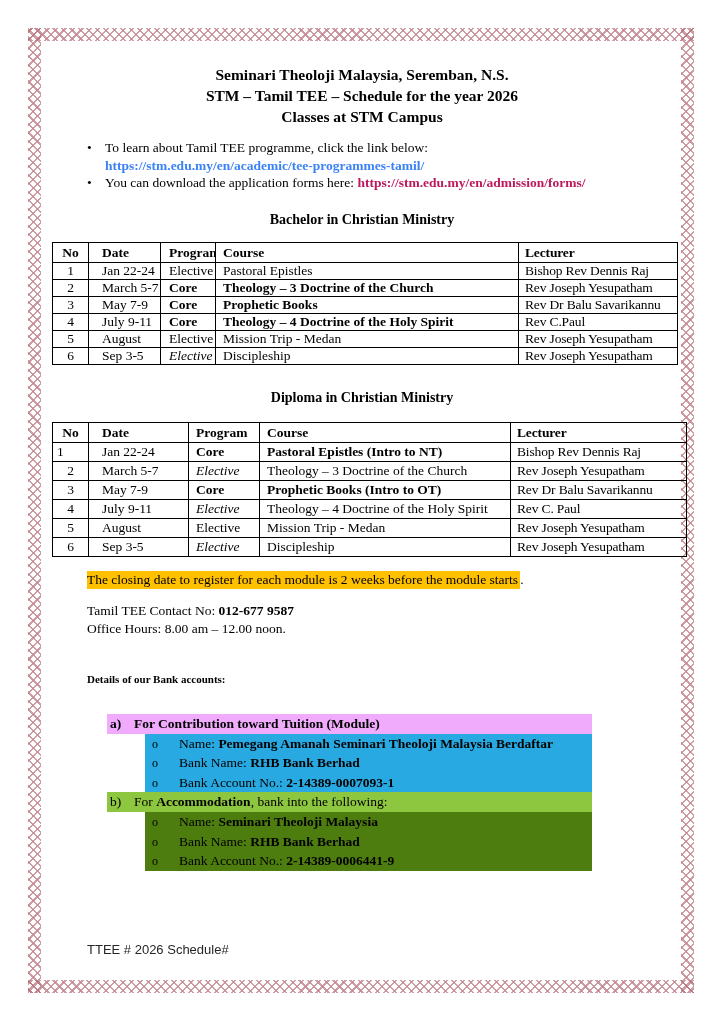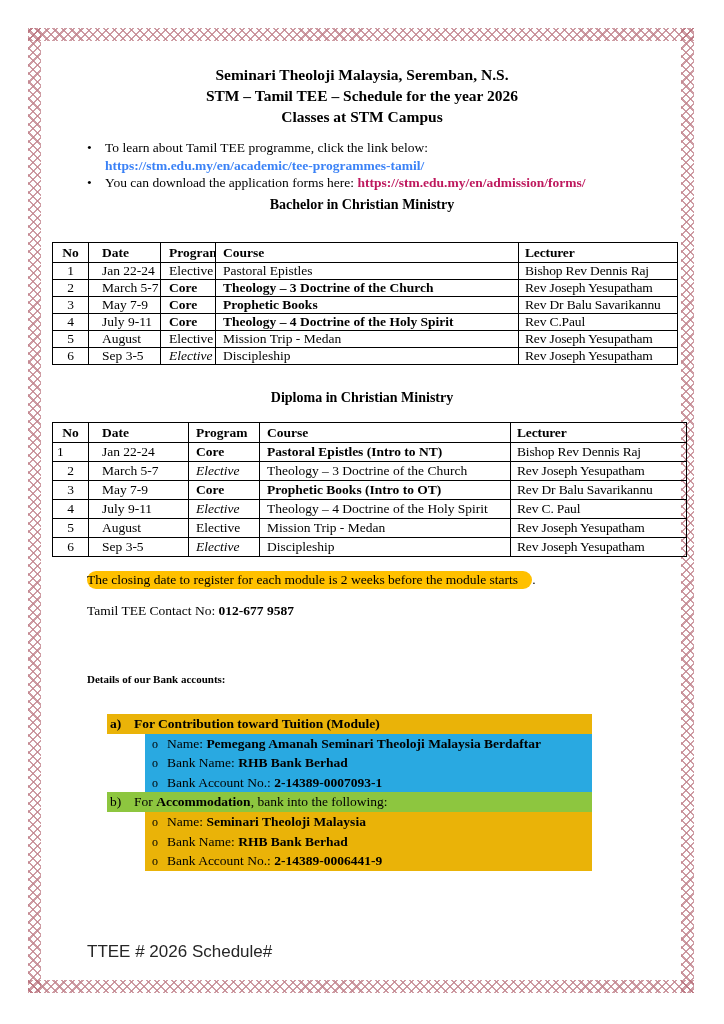--- a/index.html
+++ b/index.html
@@ -22,21 +22,21 @@
     font-weight:bold; font-size:15.5px; line-height:21px; }
 
   .intro { position:absolute; left:87px; top:139px; width:575px; font-size:13.5px; line-height:17.6px; }
   .bullet-row { display:flex; }
   .bullet-marker { width:18px; flex:0 0 18px; }
   .b { font-weight:bold; }
   .i { font-style:italic; }
   a.link { color:#0563c1; text-decoration:underline; cursor:pointer; }
 
   .tbl-heading { position:absolute; left:0; right:0; text-align:center; font-weight:bold; font-size:14px; }
-  .h-bachelor { top:197px; }
+  .h-bachelor { top:212px; }
   .h-diploma  { top:390px; }
 
   table.sched { position:absolute; left:52px; border-collapse:collapse; table-layout:fixed; font-size:13.5px; }
   .t-bachelor { top:242px; width:625px; }
   .t-diploma  { top:422px; width:634px; }
   .sched th, .sched td { border:1px solid #000; overflow:hidden; white-space:nowrap; vertical-align:middle; }
   .sched th { font-weight:bold; text-align:left; height:20px; line-height:19px;margin-left:40px; }
   .sched td { height:17px; line-height:16px; }
   .t-diploma td { height:19px; }
   .c-no   { text-align:center; }
@@ -44,36 +44,36 @@
   td.c-no.left { text-align:left; padding-left:4px; }
   .c-date { padding-left:13px; }
   .c-prog { padding-left:8px; }
   .t-diploma .c-prog { padding-left:7px; }
   .c-course { padding-left:7px; }
   .c-lect { padding-left:6px; letter-spacing:-0.15px; }
   .t-bachelor col.c1{width:36px} .t-bachelor col.c2{width:72px} .t-bachelor col.c3{width:55px} .t-bachelor col.c4{width:303px} .t-bachelor col.c5{width:159px}
   .t-diploma col.c1{width:36px} .t-diploma col.c2{width:100px} .t-diploma col.c3{width:71px} .t-diploma col.c4{width:251px} .t-diploma col.c5{width:176px}
 
   .notice { position:absolute; left:87px; top:570px; font-size:13.5px; line-height:20px; white-space:nowrap; }
-  .notice .hl { padding:1px 14px 2px 0;border-radius:9px; }
+  .notice .hl { padding:1px 2px 2px 0; }
 
   .contact { position:absolute; left:87px; top:602px; font-size:13.5px; line-height:17.6px; }
 
   .bank-heading { position:absolute; left:87px; top:673px; font-size:11px; font-weight:bold; }
 
   .bank { position:absolute; left:107px; top:714px; width:485px; font-size:13.5px; }
   .bank-line1 { height:19.6px; line-height:19.6px; white-space:nowrap; padding-left:3px; }
   .bank-marker { display:inline-block; width:24px; }
   .bank-sub { margin-left:38px; }
   .bank-item { height:19.6px; line-height:19.6px; white-space:nowrap; }
   .o-marker { display:inline-block; width:11px; margin-left:7px; font-size:12px; }
-  .bank-item .txt { margin-left:4px; }
+  .bank-item .txt { margin-left:16px; }
 
   .footer { position:absolute; left:87px; top:942px; font-family:"Liberation Sans","DejaVu Sans",sans-serif;
-    font-size:17px; color:#262626; }
+    font-size:13px; color:#262626; }
 </style>
 </head>
 <body>
 
 <div class="page">
 
   <div class="art art-top"></div>
   <div class="art art-bottom"></div>
   <div class="art art-left"></div>
   <div class="art art-right"></div>
@@ -224,36 +224,37 @@
           <td class="c-course">Discipleship</td>
           <td class="c-lect">Rev Joseph Yesupatham</td>
         </tr>
       </tbody>
   </table>
 
   <div class="notice"><span class="hl" style="background: rgb(255, 192, 0);">The closing date to register for each module is 2 weeks before the module starts</span><span>.</span></div>
 
   <div class="contact">
     <div><span>Tamil TEE Contact No: </span><span class="b">012-677 9587</span></div>
+    <div><span>Office Hours: </span><span>8.00 am – 12.00 noon.</span></div>
   </div>
 
   <div class="bank-heading">Details of our Bank accounts:</div>
 
   <div class="bank">
     <div>
-      <div class="bank-line1" style="background: #eab308;"><span class="bank-marker b">a)</span><span class="b">For Contribution toward Tuition (Module)</span></div>
+      <div class="bank-line1" style="background: #f0abfc;"><span class="bank-marker b">a)</span><span class="b">For Contribution toward Tuition (Module)</span></div>
       <div class="bank-sub" style="background: rgb(41, 169, 225);">
           <div class="bank-item"><span class="o-marker">o</span><span class="txt">Name: </span><span class="b">Pemegang Amanah Seminari Theoloji Malaysia Berdaftar</span></div>
           <div class="bank-item"><span class="o-marker">o</span><span class="txt">Bank Name: </span><span class="b">RHB Bank Berhad</span></div>
           <div class="bank-item"><span class="o-marker">o</span><span class="txt">Bank Account No.: </span><span class="b">2-14389-0007093-1</span></div>
         </div>
     </div>
     <div>
       <div class="bank-line1" style="background: rgb(141, 198, 63);"><span class="bank-marker">b)</span><span class="">For </span><span class="b">Accommodation</span><span class="">, bank into the following:</span></div>
-      <div class="bank-sub" style="background: #eab308;">
+      <div class="bank-sub" style="background: #4d7c0f;">
           <div class="bank-item"><span class="o-marker">o</span><span class="txt">Name: </span><span class="b">Seminari Theoloji Malaysia</span></div>
           <div class="bank-item"><span class="o-marker">o</span><span class="txt">Bank Name: </span><span class="b">RHB Bank Berhad</span></div>
           <div class="bank-item"><span class="o-marker">o</span><span class="txt">Bank Account No.: </span><span class="b">2-14389-0006441-9</span></div>
         </div>
     </div>
   </div>
 
   <div class="footer">TTEE # 2026 Schedule#</div>
 
 </div>

